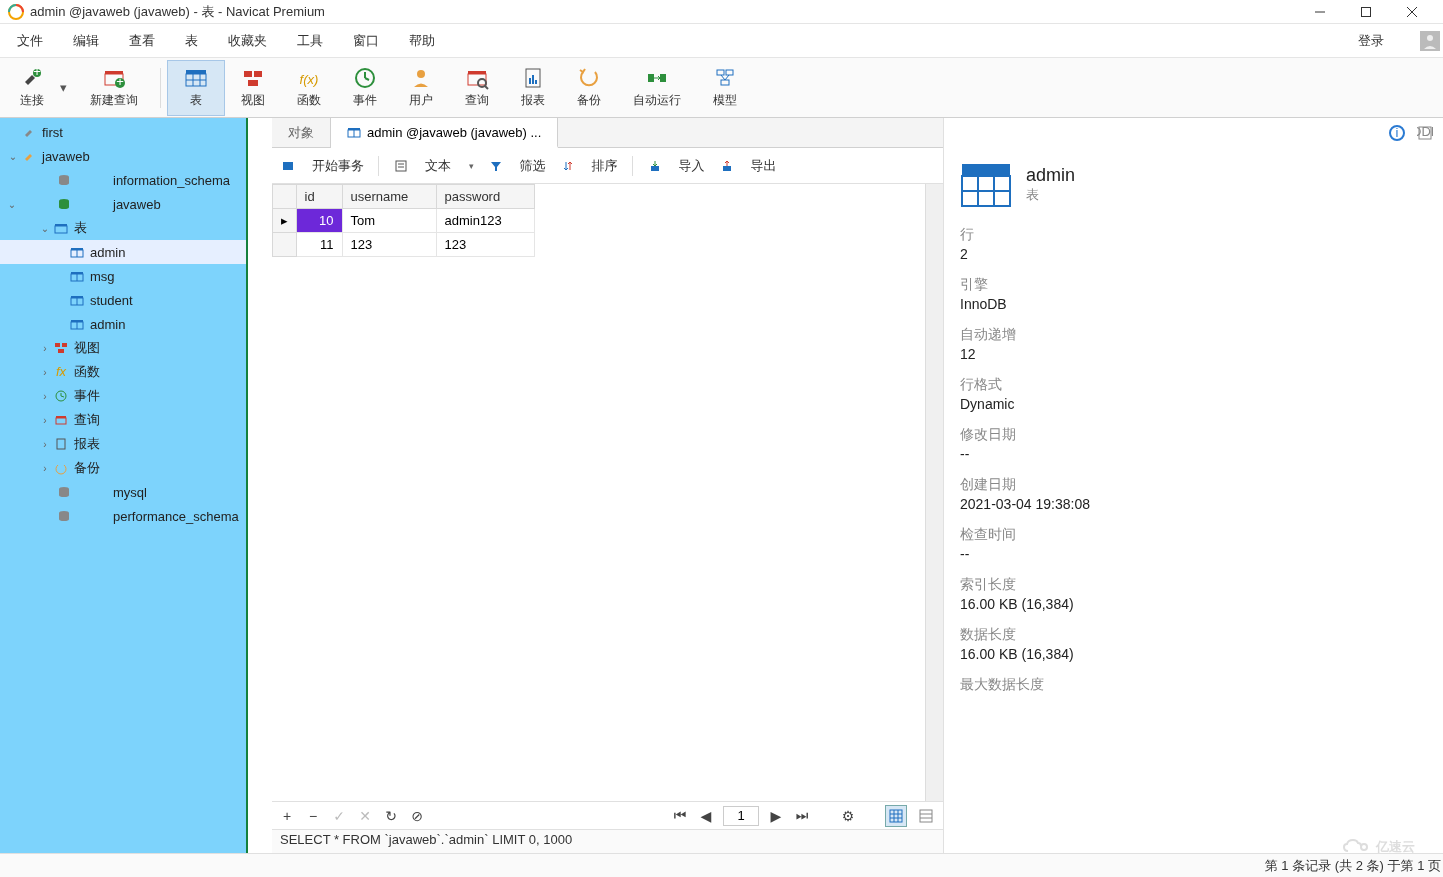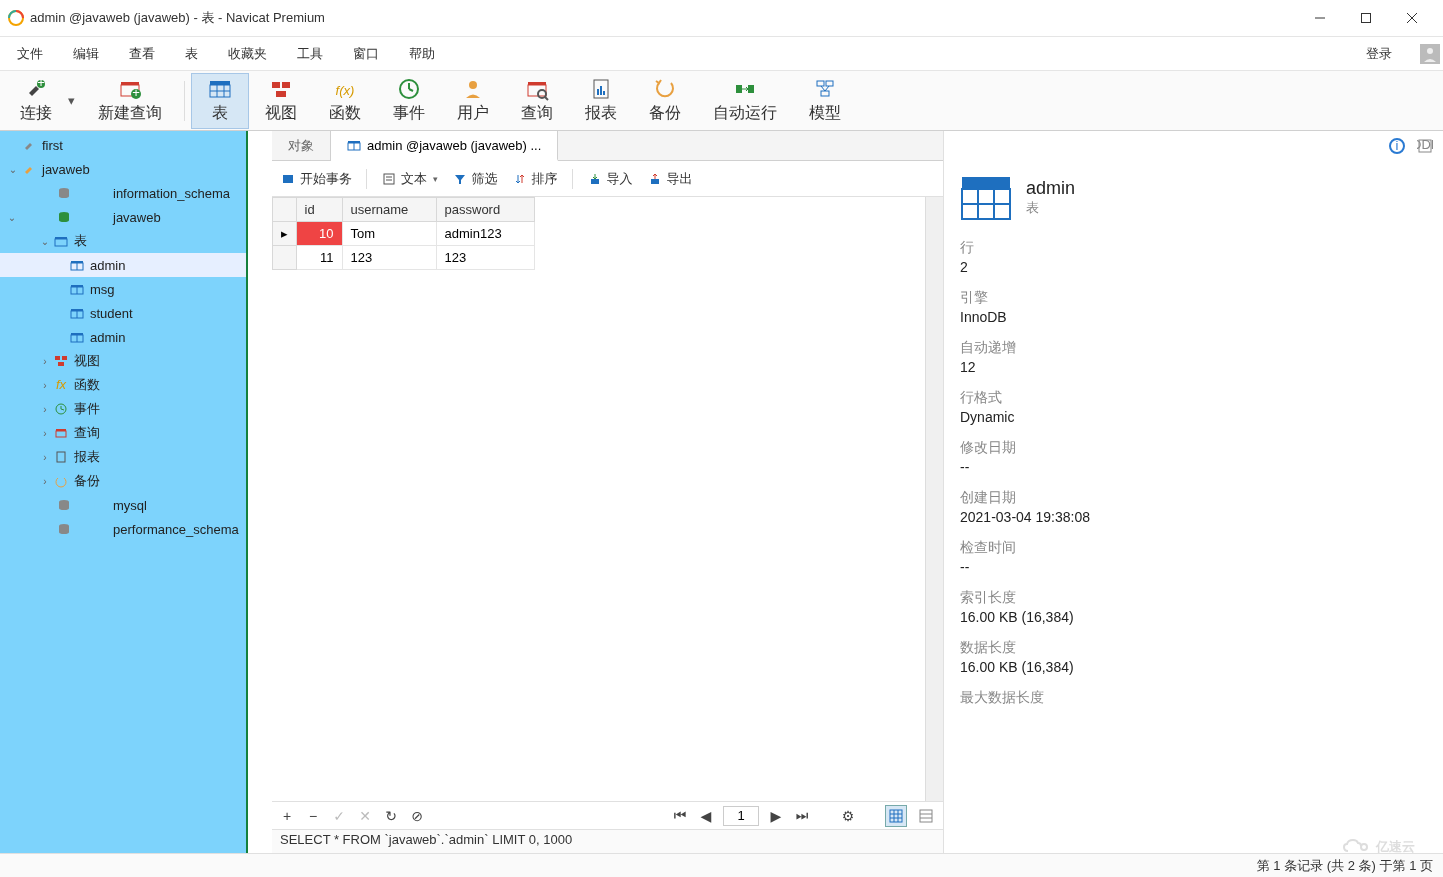--- a/index.html
+++ b/index.html
@@ -1,33 +1,33 @@
 <!DOCTYPE html>
 <html><head>
 <meta charset="utf-8">
 <style>
 * { box-sizing: border-box; margin: 0; padding: 0; font-family: "Microsoft YaHei", "Segoe UI", sans-serif; font-size: 13px; }
 body { width: 1443px; height: 877px; background: #fff; display: flex; flex-direction: column; overflow: hidden; }
 
-.titlebar { height: 37px; display: flex; align-items: center; padding: 0 8px; background: #fff; border-bottom: 1px solid #e5e5e5; }
+.titlebar { height: 24px; display: flex; align-items: center; padding: 0 8px; background: #fff; border-bottom: 1px solid #e5e5e5; }
 .titlebar .app-icon { width: 16px; height: 16px; margin-right: 6px; }
 .titlebar .title { flex: 0 0 auto; color: #333; }
 .titlebar .spacer { flex: 1; }
 .titlebar .winbtn { width: 46px; height: 32px; display: flex; align-items: center; justify-content: center; color: #333; }
 
 .menubar { height: 34px; display: flex; align-items: center; padding: 0 3px; gap: 2px; color: #333; border-bottom: 1px solid #e5e5e5; }
 .menubar .mitem { padding: 6px 14px; cursor: default; }
-.menubar .right { margin-left: auto; display: flex; align-items: center; gap: 14px; }
+.menubar .right { margin-left: auto; display: flex; align-items: center; gap: 22px; }
 .menubar .avatar { width: 20px; height: 20px; background: #ccc; border-radius: 2px; }
 
 .toolbar { height: 60px; display: flex; align-items: center; padding: 0 4px; border-bottom: 1px solid #d0d0d0; background: #fafafa; }
 .toolbar .tbtn { display: flex; flex-direction: column; align-items: center; justify-content: center; padding: 4px 16px; height: 56px; cursor: default; gap: 2px; }
 .toolbar .tbtn.active { background: #d6e7f5; border: 1px solid #a7c7e7; }
 .toolbar .tbtn .ticon { width: 24px; height: 24px; display: flex; align-items: center; justify-content: center; }
-.toolbar .tbtn .tlabel { font-size: 16px; color: #333; }
+.toolbar .tbtn .tlabel { font-size: 12px; color: #333; }
 .toolbar .dropdown-arrow { width: 14px; align-self: center; color: #555; }
 .toolbar .sep { width: 1px; height: 40px; background: #ddd; margin: 0 6px; }
 
 .body { flex: 1; display: flex; overflow: hidden; }
 
 .sidebar { width: 248px; background: #7dd3fc; border-right: 2px solid #15803d; overflow-y: auto; padding-top: 2px; }
 .tree-item { display: flex; align-items: center; height: 24px; padding-left: 6px; cursor: default; white-space: nowrap; }
 .tree-item.selected { background: #e6efff; }
 .tree-item .arrow { width: 14px; text-align: center; color: #666; font-size: 10px; }
 .tree-item .icon { width: 18px; height: 16px; margin-right: 4px; display: flex; align-items: center; justify-content: center; }
@@ -36,30 +36,30 @@
 .indent-2 { padding-left: 38px; }
 .indent-3 { padding-left: 54px; }
 
 .main { flex: 1; display: flex; flex-direction: column; overflow: hidden; position: relative; margin-left: 24px; }
 .tabbar { height: 30px; display: flex; background: #f4f4f4; border-bottom: 1px solid #d0d0d0; }
 .tab { display: flex; align-items: center; padding: 0 16px; border-right: 1px solid #d0d0d0; background: #fff; cursor: default; gap: 6px; }
 .tab.inactive { background: #f4f4f4; color: #666; }
 .tab.active { background: #fff; border-bottom: 2px solid #fff; margin-bottom: -1px; }
 
 .subtoolbar { height: 36px; display: flex; align-items: center; padding: 0 8px; gap: 14px; border-bottom: 1px solid #e0e0e0; background: #fff; }
-.subtoolbar .sbtn { display: flex; align-items: center; gap: 4px; cursor: default; color: #333; }
+.subtoolbar .sbtn { display: flex; align-items: center; gap: 16px; cursor: default; color: #333; }
 .subtoolbar .sbtn .sicon { width: 16px; height: 16px; display: flex; align-items: center; justify-content: center; }
 .subtoolbar .sbtn .dd { color: #666; font-size: 9px; margin-left: 2px; }
 
 .datagrid { flex: 1; display: flex; overflow: hidden; position: relative; }
 .grid { border-collapse: collapse; font-size: 13px; }
 .grid th { background: #f5f5f5; border: 1px solid #d8d8d8; padding: 3px 8px; text-align: left; font-weight: normal; color: #333; height: 24px; }
 .grid td { border: 1px solid #e5e5e5; padding: 3px 8px; height: 24px; }
 .grid .rowhead { width: 18px; background: #f5f5f5; border: 1px solid #d8d8d8; text-align: center; }
-.grid tr.selected td.sel { background: #ef4444; color: #fff; }
+.grid tr.selected td.sel { background: #6d28d9; color: #fff; }
 .grid td.idcol { text-align: right; width: 46px; }
 .grid td.idcol.sel { background: #0a64c8; color: #fff; }
 .col-username { width: 94px; }
 .col-password { width: 98px; }
 .datagrid .vscroll { width: 18px; background: #f0f0f0; border-left: 1px solid #ddd; }
 
 .pager { height: 28px; display: flex; align-items: center; padding: 0 6px; border-top: 1px solid #e0e0e0; background: #fff; gap: 8px; }
 .pager .pbtn { width: 18px; height: 18px; display: flex; align-items: center; justify-content: center; color: #444; cursor: default; font-size: 14px; }
 .pager .pbtn.disabled { color: #bbb; }
 .pager .pinput { width: 36px; height: 20px; border: 1px solid #ccc; text-align: center; }
@@ -75,21 +75,21 @@
 .infopanel .infohead .hicon { color: #2a7ad2; cursor: default; }
 .infopanel .objhead { display: flex; align-items: center; padding: 8px 14px; gap: 12px; }
 .infopanel .objicon { width: 56px; height: 56px; }
 .infopanel .objtitle { font-size: 18px; color: #222; }
 .infopanel .objsub { color: #888; font-size: 13px; }
 .infopanel .props { flex: 1; overflow-y: auto; padding: 6px 16px 20px 16px; }
 .infopanel .prop { margin-bottom: 14px; }
 .infopanel .prop .plabel { color: #888; font-size: 14px; margin-bottom: 2px; }
 .infopanel .prop .pvalue { color: #222; font-size: 14px; }
 
-.statusbar { height: 24px; border-top: 1px solid #e0e0e0; background: #fafafa; display: flex; align-items: center; justify-content: flex-end; padding: 0 10px; color: #333; font-size: 12px; position: relative; }
+.statusbar { height: 24px; border-top: 1px solid #e0e0e0; background: #fafafa; display: flex; align-items: center; justify-content: flex-end; padding: 0 2px; color: #333; font-size: 12px; position: relative; }
 .watermark { position: absolute; right: 28px; bottom: 20px; color: #ddd; font-size: 20px; font-weight: bold; pointer-events: none; display: flex; align-items: center; gap: 6px; }
 
 svg { display: block; }
 </style>
 </head>
 <body>
 
 <div class="titlebar">
   <span class="app-icon">
     <svg width="16" height="16" viewBox="0 0 16 16">

